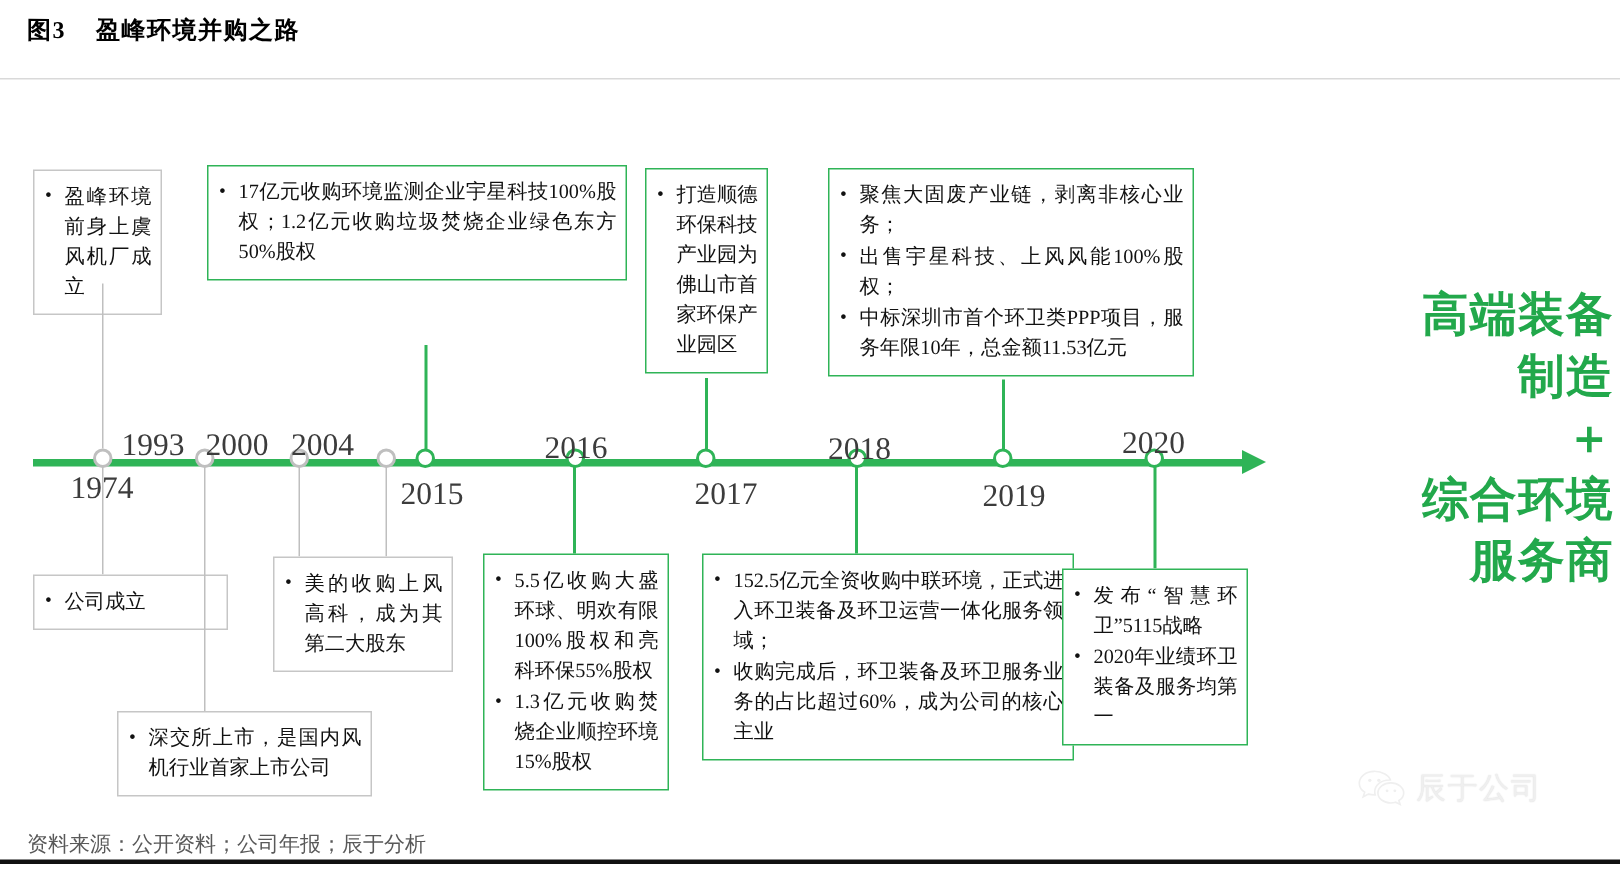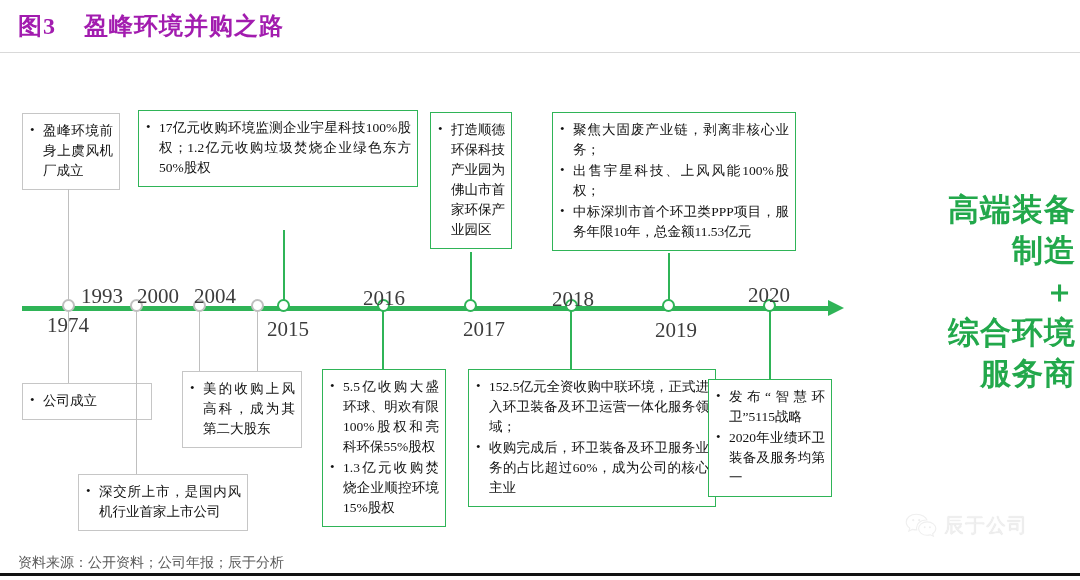--- a/index.html
+++ b/index.html
@@ -8,21 +8,21 @@
     background:#ffffff;
     font-family:"Liberation Sans", sans-serif;
     overflow:hidden;
     position:relative;
   }
   #root { position:relative; width:1080px; height:580px; }
 
   .title {
     position:absolute; left:18px; top:10px;
     font-family:"Liberation Serif", serif;
-    font-size:24px; font-weight:bold; color:#a21caf;
+    font-size:16px; font-weight:bold; color:#000000;
     letter-spacing:1px; white-space:pre;
   }
   .title-rule {
     position:absolute; left:0; top:52px; width:1080px; height:1px;
     background:#d9d9d9;
   }
   .footer-rule {
     position:absolute; left:0; top:573px; width:1080px; height:3px;
     background:#111111;
   }
@@ -108,21 +108,21 @@
   }
 </style>
 </head>
 <body>
 
 <div id="root">
 
   <div class="title">图3    盈峰环境并购之路</div>
   <div class="title-rule"></div>
 
-  <div class="box gray" style="left:22px; top:113px; width:98px;">
+  <div class="box gray" style="left:22px; top:113px; width:86px;">
     <ul>
       <li>盈峰环境前身上虞风机厂成立</li>
     </ul>
   </div>
 
   <div class="conn v" style="left:68px; top:189px; height:110px;"></div>
 
   <div class="box green" style="left:138px; top:110px; width:280px;">
     <ul>
       <li>17亿元收购环境监测企业宇星科技100%股权；1.2亿元收购垃圾焚烧企业绿色东方50%股权</li>

